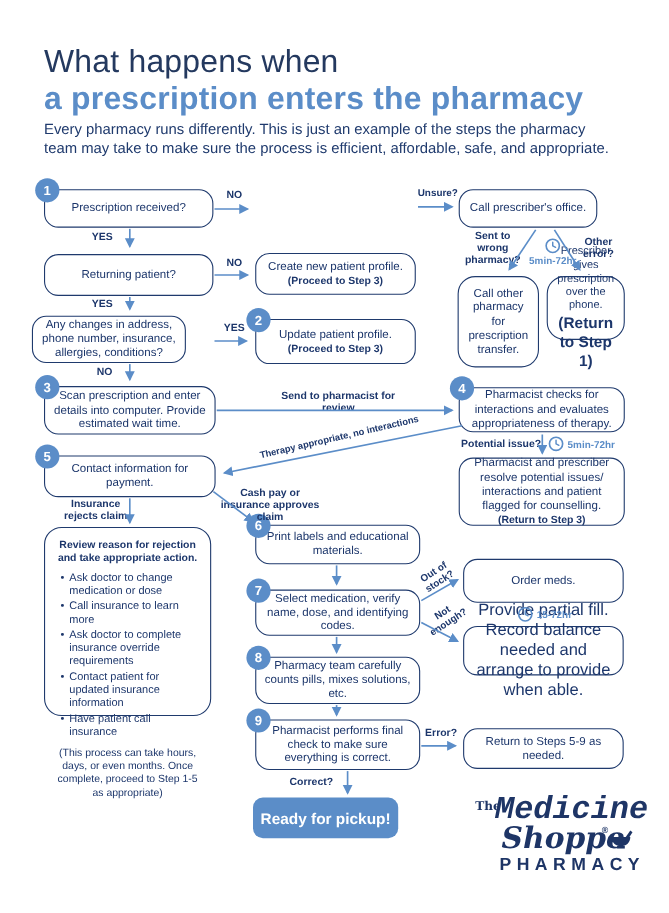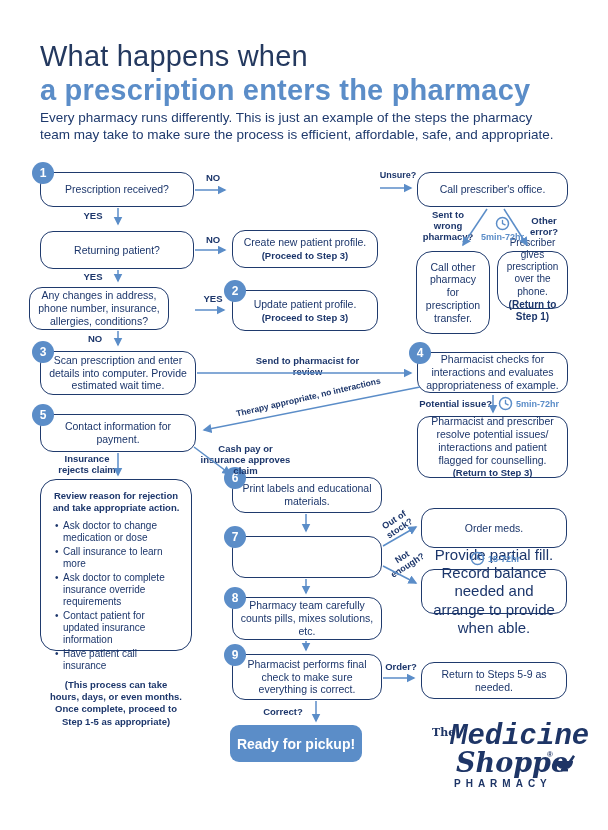--- a/index.html
+++ b/index.html
@@ -22,90 +22,90 @@
   .rot{transform-origin:center;}
   
   .clockwrap{position:absolute;display:flex;align-items:center;gap:3px;}
   .clockwrap .ctime{font-size:9px;font-weight:bold;color:#5b8dc8;white-space:nowrap;}
   
   .bigbox{align-items:stretch;justify-content:space-between;padding:10px 8px;border-radius:16px;}
   .bigbox .bhead{font-weight:bold;font-size:9.5px;text-align:center;line-height:1.25;}
   .bigbox ul{margin:6px 0 0 0;padding:0 0 0 6px;list-style:none;text-align:left;font-size:10px;line-height:1.2;}
   .bigbox ul li{padding-left:8px;position:relative;margin-bottom:2px;}
   .bigbox ul li::before{content:"•";position:absolute;left:0;top:0;}
-  .bigbox .bnote{font-weight:bold;font-size:9.5px;text-align:center;line-height:1.3;margin-top:5px;}
+  .bigbox .bnote{font-weight:normal;font-size:9.5px;text-align:center;line-height:1.3;margin-top:5px;}
   
   .ready{position:absolute;background:#5b8dc8;border-radius:9px;display:flex;align-items:center;justify-content:center;
          color:#fff;font-weight:bold;font-size:14px;}
   
   .arrows{position:absolute;left:0;top:0;pointer-events:none;}
   
   .logo{position:absolute;left:424px;top:718px;width:160px;height:78px;color:#1e3566;}
   .logo .the{position:absolute;left:8px;top:8px;font-family:"DejaVu Serif",serif;font-weight:bold;font-size:11px;}
   .logo .medicine{position:absolute;left:26px;top:2px;font-family:Liberation Mono, monospace;font-style:italic;font-weight:bold;font-size:29px;}
   .logo .shoppe{position:absolute;left:32px;top:29px;font-family:"DejaVu Serif",serif;font-style:italic;font-weight:bold;font-size:27px;}
   .logo .reg{position:absolute;left:123px;top:32px;font-size:8px;font-weight:bold;}
   .logo .mortar{position:absolute;left:128px;top:33px;}
-  .logo .pharm{position:absolute;left:30px;top:60px;font-size:10px;font-weight:bold;letter-spacing:5px;}
+  .logo .pharm{position:absolute;left:30px;top:60px;font-size:16px;font-weight:bold;letter-spacing:5px;}
 </style>
 </head>
 <body>
 
 <div class="page">
 
   <div class="title1">What happens when</div>
   <div class="title2">a prescription enters the pharmacy</div>
   <div class="subtitle">Every pharmacy runs differently. This is just an example of the steps the pharmacy team may take to make sure the process is efficient, affordable, safe, and appropriate.</div>
 
   <div class="box" style="left:40px;top:172px;width:154px;height:35px">
     <span class="stepnum">1</span>
     <span>Prescription received?</span>
   </div>
 
 
-  <div class="box" style="left:417px;top:172px;width:151px;height:35px">
+  <div class="box" style="left:417px;top:172px;width:126px;height:35px">
     <span>Call prescriber's office.</span>
   </div>
 
   <div class="box" style="left:40px;top:231px;width:154px;height:38px">
     <span>Returning patient?</span>
   </div>
 
   <div class="box" style="left:232px;top:230px;width:146px;height:38px">
     <span>Create new patient profile.</span>
     <span class="note">(Proceed to Step 3)</span>
   </div>
 
   <div class="box" style="left:416px;top:251px;width:74px;height:83px;border-radius:16px">
     <span>Call other pharmacy for prescription transfer.</span>
   </div>
 
   <div class="box" style="left:497px;top:251px;width:71px;height:58px;border-radius:16px;font-size:10px">
     <span>Prescriber gives prescription over the phone.</span>
-    <span class="note" style="font-size:10px">(Return to Step 1)</span>
+    <span class="note" style="font-size:14px">(Return to Step 1)</span>
   </div>
 
   <div class="box" style="left:29px;top:287px;width:140px;height:43px">
     <span>Any changes in address, phone number, insurance, allergies, conditions?</span>
   </div>
 
   <div class="box" style="left:232px;top:290px;width:146px;height:41px">
     <span class="stepnum">2</span>
     <span>Update patient profile.</span>
     <span class="note">(Proceed to Step 3)</span>
   </div>
 
   <div class="box" style="left:40px;top:351px;width:156px;height:44px">
     <span class="stepnum">3</span>
     <span>Scan prescription and enter details into computer. Provide estimated wait time.</span>
   </div>
 
   <div class="box" style="left:417px;top:352px;width:151px;height:41px">
     <span class="stepnum">4</span>
-    <span>Pharmacist checks for interactions and evaluates appropriateness of example.</span>
+    <span>Pharmacist checks for interactions and evaluates appropriateness of therapy.</span>
   </div>
 
   <div class="box" style="left:417px;top:416px;width:151px;height:62px">
     <span>Pharmacist and prescriber resolve potential issues/ interactions and patient flagged for counselling.</span>
     <span class="note">(Return to Step 3)</span>
   </div>
 
   <div class="box" style="left:40px;top:414px;width:156px;height:38px">
     <span class="stepnum">5</span>
     <span>Contact information for payment.</span>
@@ -123,20 +123,21 @@
     <div class="bnote">(This process can take hours, days, or even months. Once complete, proceed to Step 1-5 as appropriate)</div>
   </div>
 
   <div class="box" style="left:232px;top:477px;width:150px;height:36px">
     <span class="stepnum">6</span>
     <span>Print labels and educational materials.</span>
   </div>
 
   <div class="box" style="left:232px;top:536px;width:150px;height:42px">
     <span class="stepnum">7</span>
+    <span>Select medication, verify name, dose, and identifying codes.</span>
   </div>
 
   <div class="box" style="left:421px;top:508px;width:146px;height:40px">
     <span>Order meds.</span>
   </div>
 
   <div class="box" style="left:421px;top:569px;width:146px;height:45px;font-size:15px">
     <span>Provide partial fill. Record balance needed and arrange to provide when able.</span>
   </div>
 
@@ -167,21 +168,21 @@
   <div class="lbl" style="left:80px;top:334px;width:30px">NO</div>
   <div class="lbl" style="left:422px;top:210px;width:52px">Sent to wrong pharmacy?</div>
   <div class="lbl" style="left:521px;top:216px;width:46px">Other error?</div>
   <div class="lbl" style="left:240px;top:356px;width:135px">Send to pharmacist for review</div>
   <div class="lbl rot" style="left:226px;top:393px;width:165px;font-size:8.5px;transform:rotate(-13deg)">Therapy appropriate, no interactions</div>
   <div class="lbl" style="left:418px;top:399px;width:74px;text-align:right">Potential issue?</div>
   <div class="lbl" style="left:58px;top:454px;width:58px">Insurance rejects claim</div>
   <div class="lbl" style="left:198px;top:444px;width:95px">Cash pay or insurance approves claim</div>
   <div class="lbl rot" style="left:374px;top:514px;width:46px;font-size:9px;transform:rotate(-33deg)">Out of stock?</div>
   <div class="lbl rot" style="left:382px;top:551px;width:46px;font-size:9px;transform:rotate(-33deg)">Not enough?</div>
-  <div class="lbl" style="left:382px;top:662px;width:38px">Order?</div>
+  <div class="lbl" style="left:382px;top:662px;width:38px">Error?</div>
   <div class="lbl" style="left:260px;top:707px;width:46px">Correct?</div>
 
   <div class="clockwrap" style="left:481px;top:216px;flex-direction:column;gap:1px">
     <svg width="15" height="15" viewBox="0 0 16 16">
       <circle cx="8" cy="8" r="6.4" fill="none" stroke="#5b8dc8" stroke-width="1.6"></circle>
       <path d="M8 4.6 L8 8 L10.8 9.4" fill="none" stroke="#5b8dc8" stroke-width="1.4" stroke-linecap="round"></path>
     </svg>
     <span class="ctime">5min-72hr</span>
   </div>
 

